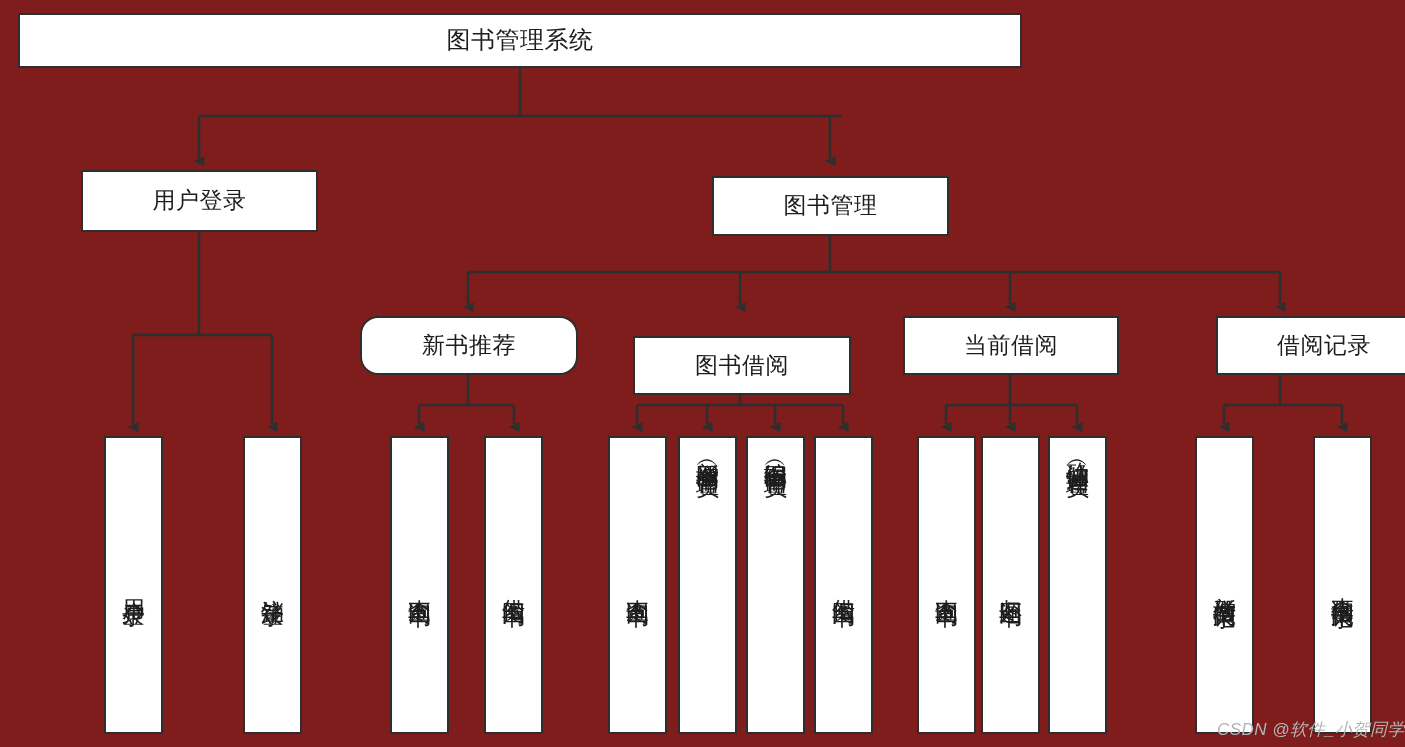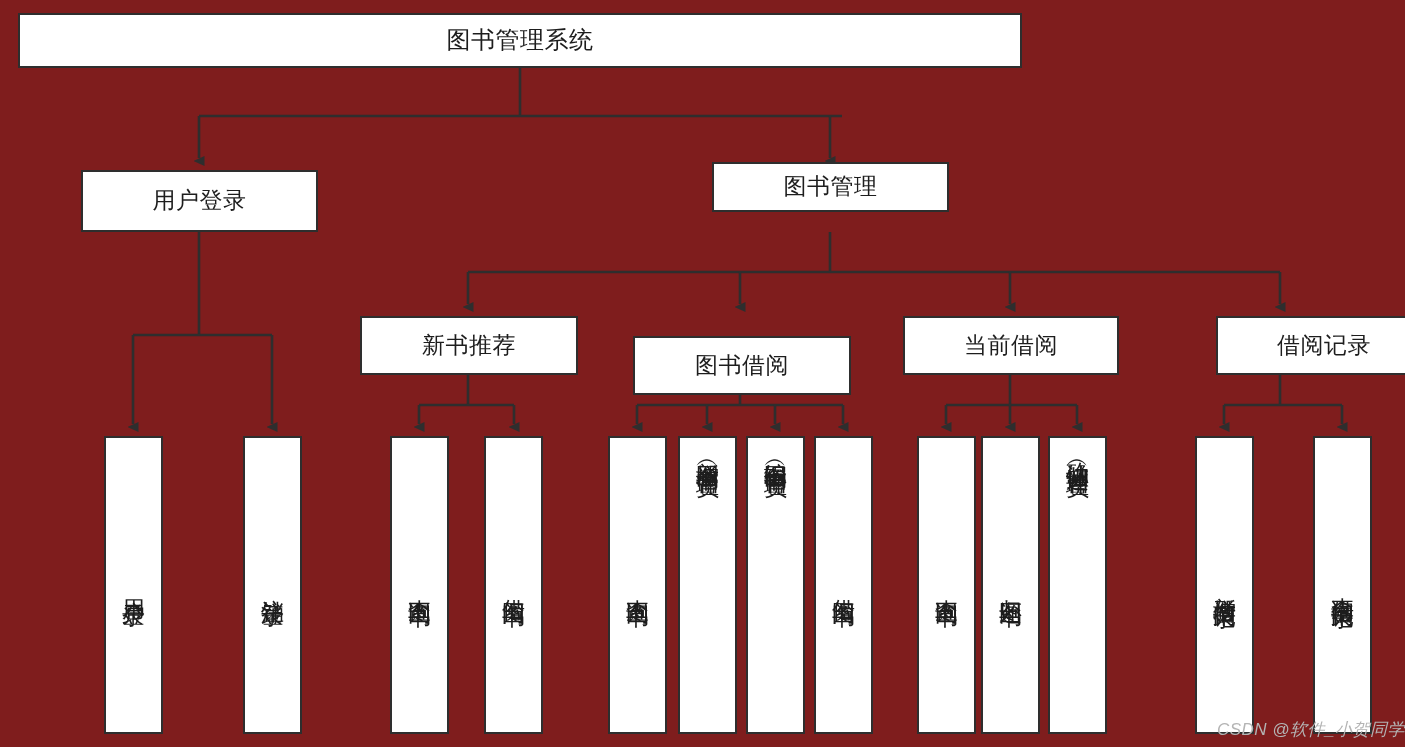--- a/index.html
+++ b/index.html
@@ -134,25 +134,25 @@
     </g>
   </svg>
 
   <div class="node horizontal root" style="left:18px; top:13px; width:1004px; height:55px;">
     <span class="node-label">图书管理系统</span>
   </div>
 
   <div class="node horizontal" style="left:81px; top:170px; width:237px; height:62px;">
     <span class="node-label">用户登录</span>
   </div>
-  <div class="node horizontal" style="left:712px; top:162px; width:237px; height:50px;">
+  <div class="node horizontal" style="left:712px; top:176px; width:237px; height:60px;">
     <span class="node-label">图书管理</span>
   </div>
 
-  <div class="node horizontal" style="left:360px; top:316px; width:218px; height:59px;">
+  <div class="node horizontal" style="left:360px; top:316px; width:218px; height:59px;border-radius:18px;">
     <span class="node-label">新书推荐</span>
   </div>
   <div class="node horizontal" style="left:633px; top:316px; width:218px; height:59px;margin-top:20px;">
     <span class="node-label">图书借阅</span>
   </div>
   <div class="node horizontal" style="left:903px; top:316px; width:216px; height:59px;align-items:center;">
     <span class="node-label">当前借阅</span>
   </div>
   <div class="node horizontal" style="left:1173px; top:316px; width:216px; height:59px;margin-left:43px;">
     <span class="node-label">借阅记录</span>

